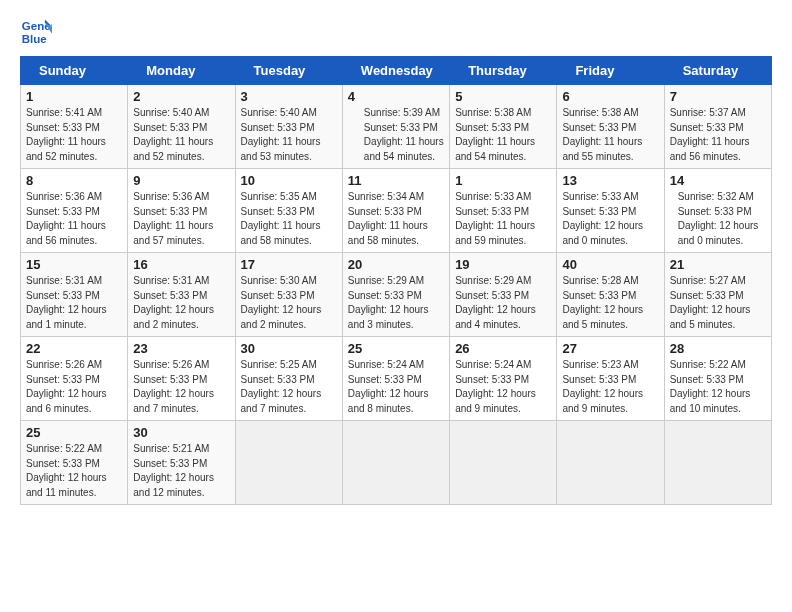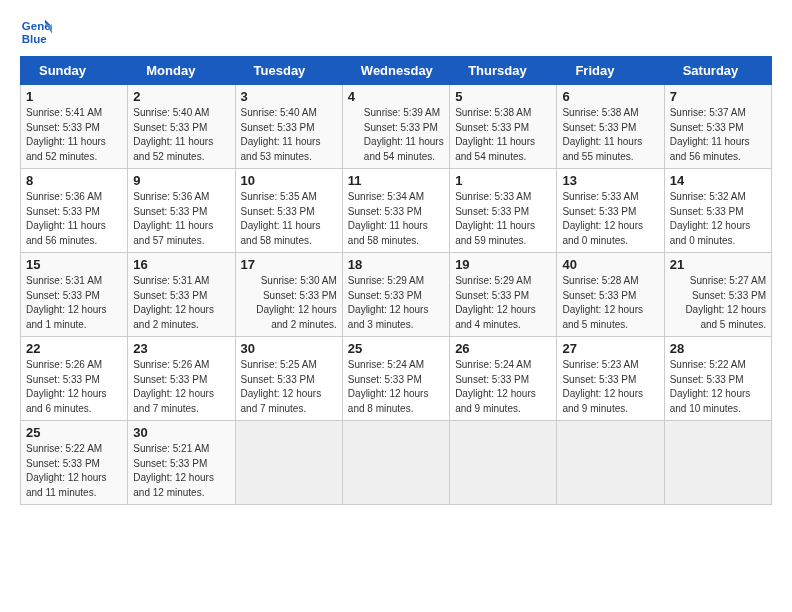--- a/index.html
+++ b/index.html
@@ -202,21 +202,21 @@
         </td>
         <td>
           <span class="day-num">13</span>
           <div class="day-info" style="white-space: pre-line;">Sunrise: 5:33 AM
 Sunset: 5:33 PM
 Daylight: 12 hours
 and 0 minutes.</div>
         </td>
         <td>
           <span class="day-num">14</span>
-          <div class="day-info" style="white-space: pre-line;">Sunrise: 5:32 AM
+          <div class="day-info" style="white-space: pre-line; margin-left: 8px;">Sunrise: 5:32 AM
 Sunset: 5:33 PM
 Daylight: 12 hours
 and 0 minutes.</div>
         </td>
       </tr>
       <tr>
         <td>
           <span class="day-num">15</span>
           <div class="day-info" style="white-space: pre-line;">Sunrise: 5:31 AM
 Sunset: 5:33 PM
@@ -225,27 +225,27 @@
         </td>
         <td>
           <span class="day-num">16</span>
           <div class="day-info" style="white-space: pre-line;">Sunrise: 5:31 AM
 Sunset: 5:33 PM
 Daylight: 12 hours
 and 2 minutes.</div>
         </td>
         <td>
           <span class="day-num">17</span>
-          <div class="day-info" style="white-space: pre-line; text-align: right;">Sunrise: 5:30 AM
+          <div class="day-info" style="white-space: pre-line;">Sunrise: 5:30 AM
 Sunset: 5:33 PM
 Daylight: 12 hours
 and 2 minutes.</div>
         </td>
         <td>
-          <span class="day-num">18</span>
+          <span class="day-num">20</span>
           <div class="day-info" style="white-space: pre-line;">Sunrise: 5:29 AM
 Sunset: 5:33 PM
 Daylight: 12 hours
 and 3 minutes.</div>
         </td>
         <td>
           <span class="day-num">19</span>
           <div class="day-info" style="white-space: pre-line;">Sunrise: 5:29 AM
 Sunset: 5:33 PM
 Daylight: 12 hours
@@ -253,21 +253,21 @@
         </td>
         <td>
           <span class="day-num">40</span>
           <div class="day-info" style="white-space: pre-line;">Sunrise: 5:28 AM
 Sunset: 5:33 PM
 Daylight: 12 hours
 and 5 minutes.</div>
         </td>
         <td>
           <span class="day-num">21</span>
-          <div class="day-info" style="white-space: pre-line; text-align: right;">Sunrise: 5:27 AM
+          <div class="day-info" style="white-space: pre-line;">Sunrise: 5:27 AM
 Sunset: 5:33 PM
 Daylight: 12 hours
 and 5 minutes.</div>
         </td>
       </tr>
       <tr>
         <td>
           <span class="day-num">22</span>
           <div class="day-info" style="white-space: pre-line;">Sunrise: 5:26 AM
 Sunset: 5:33 PM

